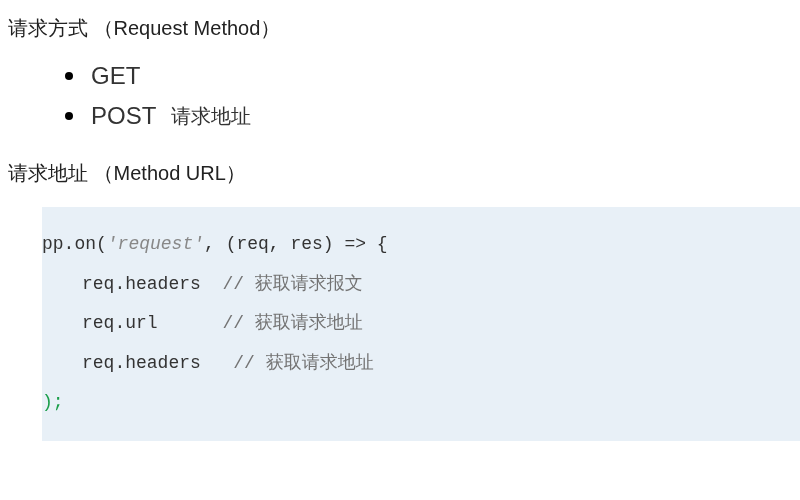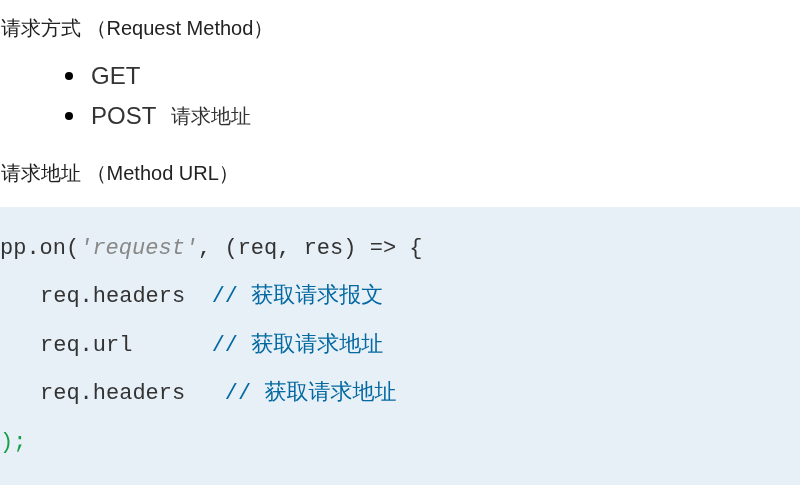--- a/index.html
+++ b/index.html
@@ -9,21 +9,21 @@
       color: #333;
       width: 800px;
       height: 500px;
       background: #fff;
       padding-top: 15px;
     }
     .section-title {
       font-size: 20px;
       color: #222;
       margin-bottom: 20px;
-      margin-left: 1px;
+      margin-left: 8px;
     }
     .bullet-list {
       list-style: none;
       margin-left: 65px;
       margin-bottom: 30px;
     }
     .bullet-list li {
       margin-bottom: 12px;
       display: flex;
       align-items: center;
@@ -41,29 +41,30 @@
       min-width: 70px;
     }
     .method-desc {
       font-size: 20px;
       margin-left: 10px;
     }
     .code-block {
       background: #e8f0f7;
       padding: 18px 0 18px 0;
       font-family: "Consolas", "Courier New", monospace;
-      font-size: 22px;
+      font-size: 18px;
       line-height: 2.2;
       margin-top: 10px;
       color: #333;
+      margin-left: 42px;
     }
     .code-line { white-space: pre; }
     .indent { padding-left: 40px; }
     .string { color: #888; font-style: italic; }
-    .comment { color: #0369a1; }
+    .comment { color: #737373; }
     .green-paren { color: #1a9e4a; }
   </style>
 </head>
 <body>
 
 <div class="section-title">请求方式 （Request Method）</div>
 
 <ul class="bullet-list">
   <li>
     <span class="bullet"></span>

